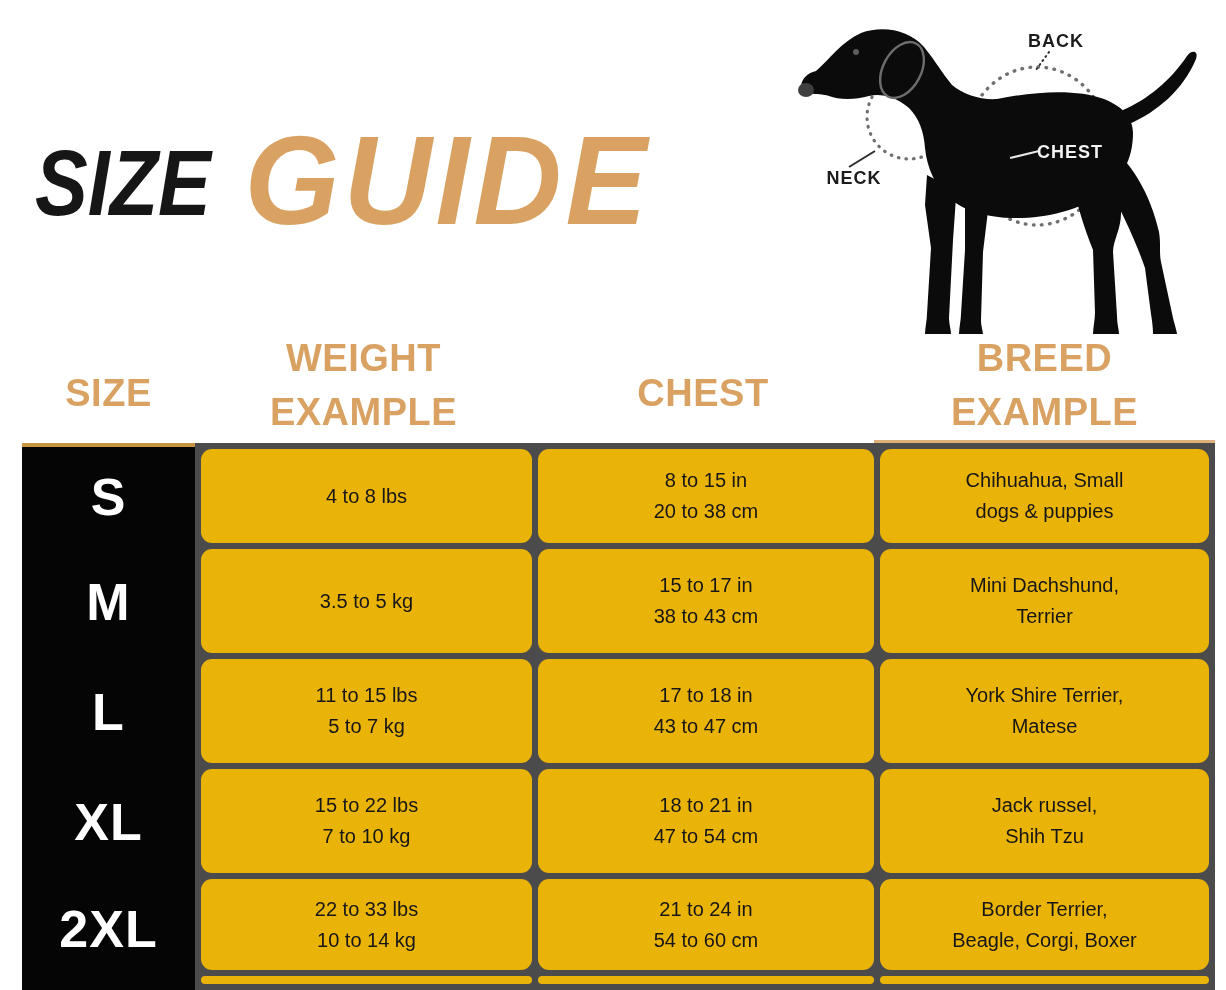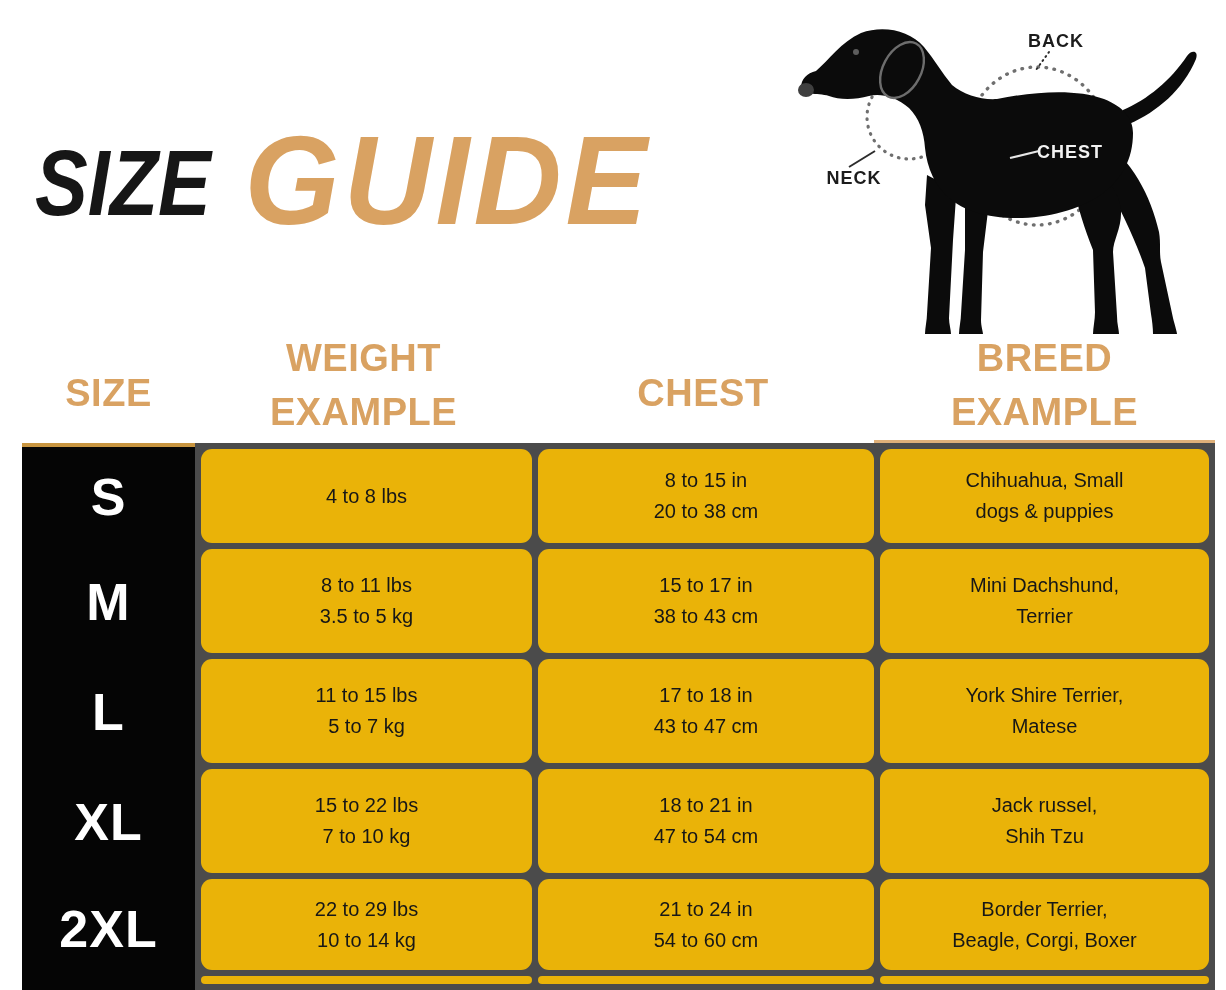--- a/index.html
+++ b/index.html
@@ -144,21 +144,20 @@
     <div class="cell">
       <span class="ln">8 to 15 in</span>
       <span class="ln">20 to 38 cm</span>
     </div>
     <div class="cell">
       <span class="ln">Chihuahua, Small</span>
       <span class="ln">dogs &amp; puppies</span>
     </div>
 
     <div class="cell">
-      <span class="ln">8 to 11 lbs</span>
       <span class="ln">3.5 to 5 kg</span>
     </div>
     <div class="cell">
       <span class="ln">15 to 17 in</span>
       <span class="ln">38 to 43 cm</span>
     </div>
     <div class="cell">
       <span class="ln">Mini Dachshund,</span>
       <span class="ln">Terrier</span>
     </div>
@@ -183,21 +182,21 @@
     <div class="cell">
       <span class="ln">18 to 21 in</span>
       <span class="ln">47 to 54 cm</span>
     </div>
     <div class="cell">
       <span class="ln">Jack russel,</span>
       <span class="ln">Shih Tzu</span>
     </div>
 
     <div class="cell">
-      <span class="ln">22 to 29 lbs</span>
+      <span class="ln">22 to 33 lbs</span>
       <span class="ln">10 to 14 kg</span>
     </div>
     <div class="cell">
       <span class="ln">21 to 24 in</span>
       <span class="ln">54 to 60 cm</span>
     </div>
     <div class="cell">
       <span class="ln">Border Terrier,</span>
       <span class="ln">Beagle, Corgi, Boxer</span>
     </div>

